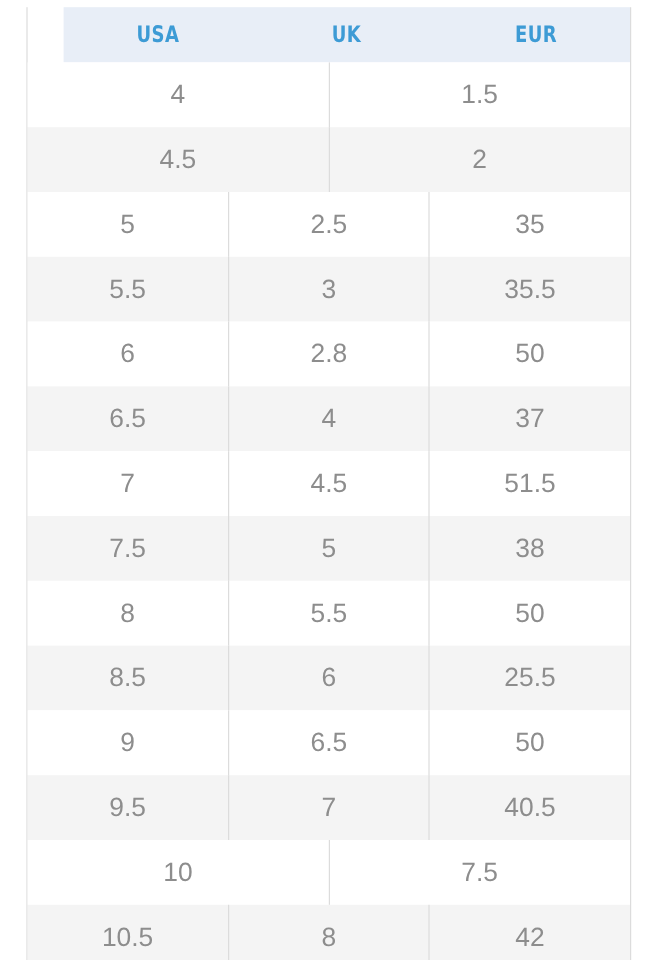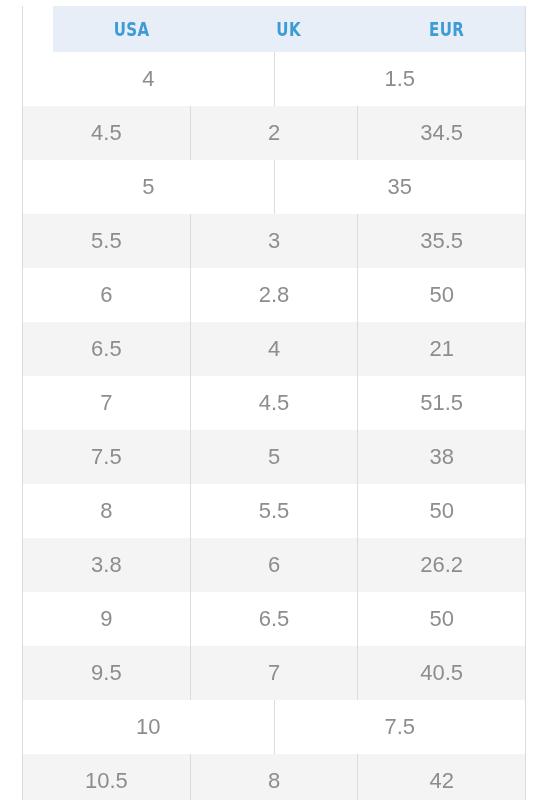--- a/index.html
+++ b/index.html
@@ -75,60 +75,60 @@
   </div>
 
   <div class="chart-body" id="chart-body">
       <div class="chart-row">
         <div class="cell">4</div>
         <div class="cell">1.5</div>
       </div>
       <div class="chart-row alt">
         <div class="cell">4.5</div>
         <div class="cell">2</div>
-        <div class="cell">34.5</div>
       </div>
       <div class="chart-row">
         <div class="cell">5</div>
+        <div class="cell">2.5</div>
         <div class="cell">35</div>
       </div>
       <div class="chart-row alt">
         <div class="cell">5.5</div>
         <div class="cell">3</div>
         <div class="cell">35.5</div>
       </div>
       <div class="chart-row">
         <div class="cell">6</div>
         <div class="cell">2.8</div>
         <div class="cell">50</div>
       </div>
       <div class="chart-row alt">
         <div class="cell">6.5</div>
         <div class="cell">4</div>
-        <div class="cell">21</div>
+        <div class="cell">37</div>
       </div>
       <div class="chart-row">
         <div class="cell">7</div>
         <div class="cell">4.5</div>
         <div class="cell">51.5</div>
       </div>
       <div class="chart-row alt">
         <div class="cell">7.5</div>
         <div class="cell">5</div>
         <div class="cell">38</div>
       </div>
       <div class="chart-row">
         <div class="cell">8</div>
         <div class="cell">5.5</div>
         <div class="cell">50</div>
       </div>
       <div class="chart-row alt">
-        <div class="cell">3.8</div>
+        <div class="cell">8.5</div>
         <div class="cell">6</div>
-        <div class="cell">26.2</div>
+        <div class="cell">25.5</div>
       </div>
       <div class="chart-row">
         <div class="cell">9</div>
         <div class="cell">6.5</div>
         <div class="cell">50</div>
       </div>
       <div class="chart-row alt">
         <div class="cell">9.5</div>
         <div class="cell">7</div>
         <div class="cell">40.5</div>

